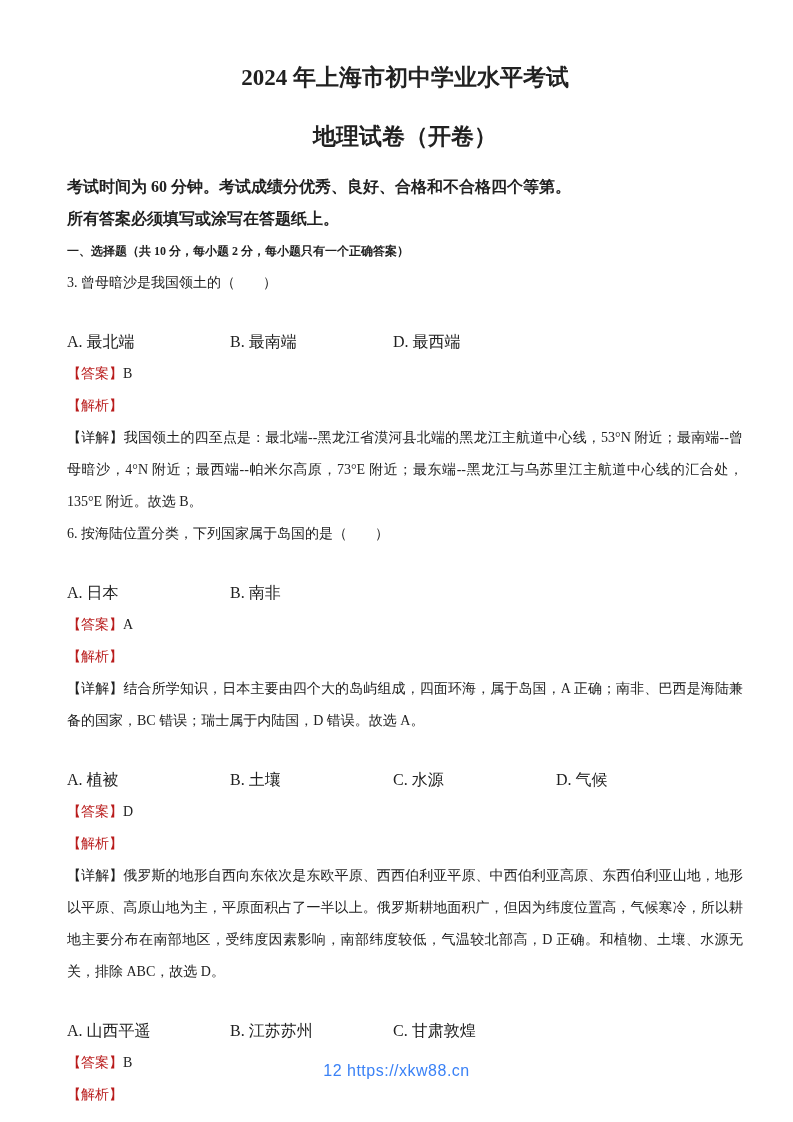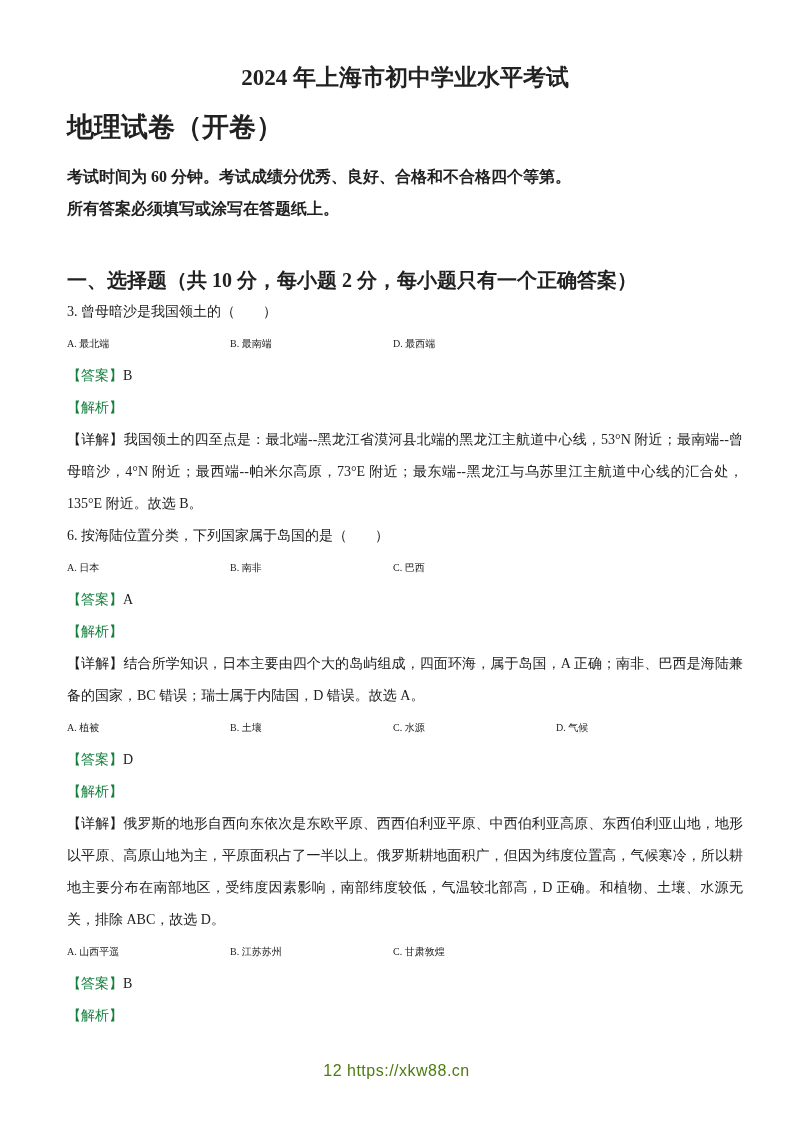--- a/index.html
+++ b/index.html
@@ -19,64 +19,64 @@
     color: #212121;
   }
   p { margin: 0; }
   .t1 {
     font-size: 23px;
     font-weight: bold;
     text-align: center;
     line-height: 36px;
   }
   .t2 {
-    font-size: 27px;
+    font-size: 23px;
     font-weight: bold;
-    text-align: left;
+    text-align: center;
     line-height: 36px;
-    margin-top: 13px;
+    margin-top: 23px;
   }
   .notices { margin-top: 16px; }
   .notice {
     font-size: 16px;
     font-weight: bold;
     line-height: 32px;
   }
   .section-heading {
-    font-size: 20px;
+    font-size: 12px;
     font-weight: bold;
     line-height: 32px;
-    margin-top: 39px;
   }
   .stem, .ansline, .analline {
     font-size: 14px;
     line-height: 32px;
   }
   .options {
     display: grid;
     grid-template-columns: 163px 163px 163px 1fr;
-    font-size: 10px;
+    font-size: 16px;
     line-height: 32px;
+    margin-top: 27px;
   }
   .expl {
     font-size: 14px;
     line-height: 32px;
     text-align: justify;
   }
-  .blue { color: #15803d; }
+  .blue { color: #b91c1c; }
   .ansval { color: #212121; }
   .footer {
     position: absolute;
     top: 1062px;
     left: 0;
     width: 100%;
     text-align: center;
     font-family: "Liberation Sans", "DejaVu Sans", sans-serif;
     font-size: 16px;
-    color: #4d7c0f;
+    color: #3b82f6;
     letter-spacing: 0.5px;
   }
 </style>
 </head>
 <body>
 
 <div class="page">
 
   <div>
     <p class="t1">2024 年上海市初中学业水平考试</p>
@@ -100,21 +100,20 @@
     <p class="ansline"><span class="blue">【答案】</span><span class="ansval">B</span></p>
     <p class="analline"><span class="blue">【解析】</span></p>
     <p class="expl">【详解】我国领土的四至点是：最北端--黑龙江省漠河县北端的黑龙江主航道中心线，53°N 附近；最南端--曾母暗沙，4°N 附近；最西端--帕米尔高原，73°E 附近；最东端--黑龙江与乌苏里江主航道中心线的汇合处，135°E 附近。故选 B。</p>
   </div>
 
   <div>
     <p class="stem">6. 按海陆位置分类，下列国家属于岛国的是（　　）</p>
     <div class="options">
       <span>A. 日本</span>
       <span>B. 南非</span>
-      <span>C. 巴西</span>
     </div>
     <p class="ansline"><span class="blue">【答案】</span><span class="ansval">A</span></p>
     <p class="analline"><span class="blue">【解析】</span></p>
     <p class="expl">【详解】结合所学知识，日本主要由四个大的岛屿组成，四面环海，属于岛国，A 正确；南非、巴西是海陆兼备的国家，BC 错误；瑞士属于内陆国，D 错误。故选 A。</p>
   </div>
 
   <div>
     <div class="options">
       <span>A. 植被</span>
       <span>B. 土壤</span>

